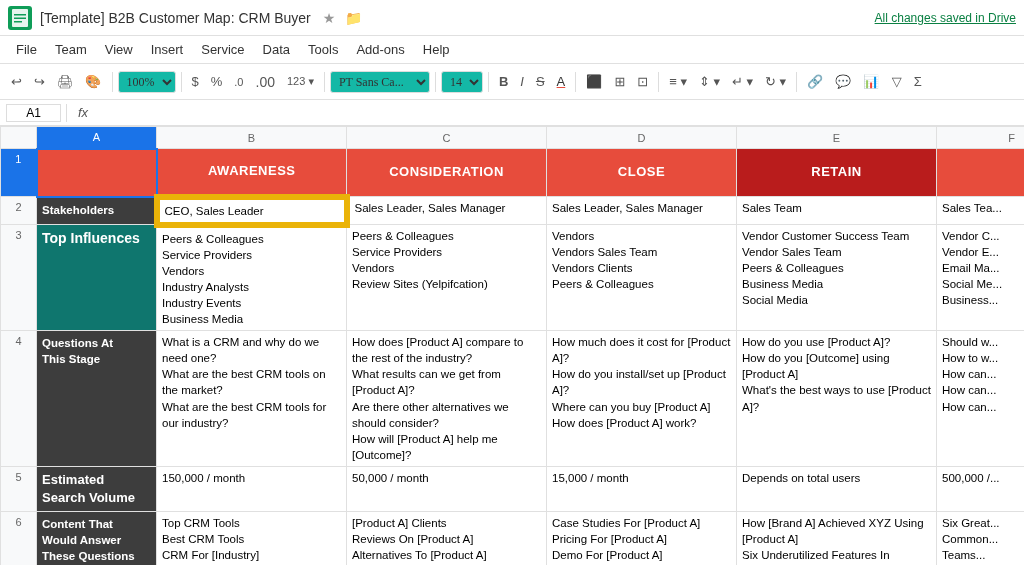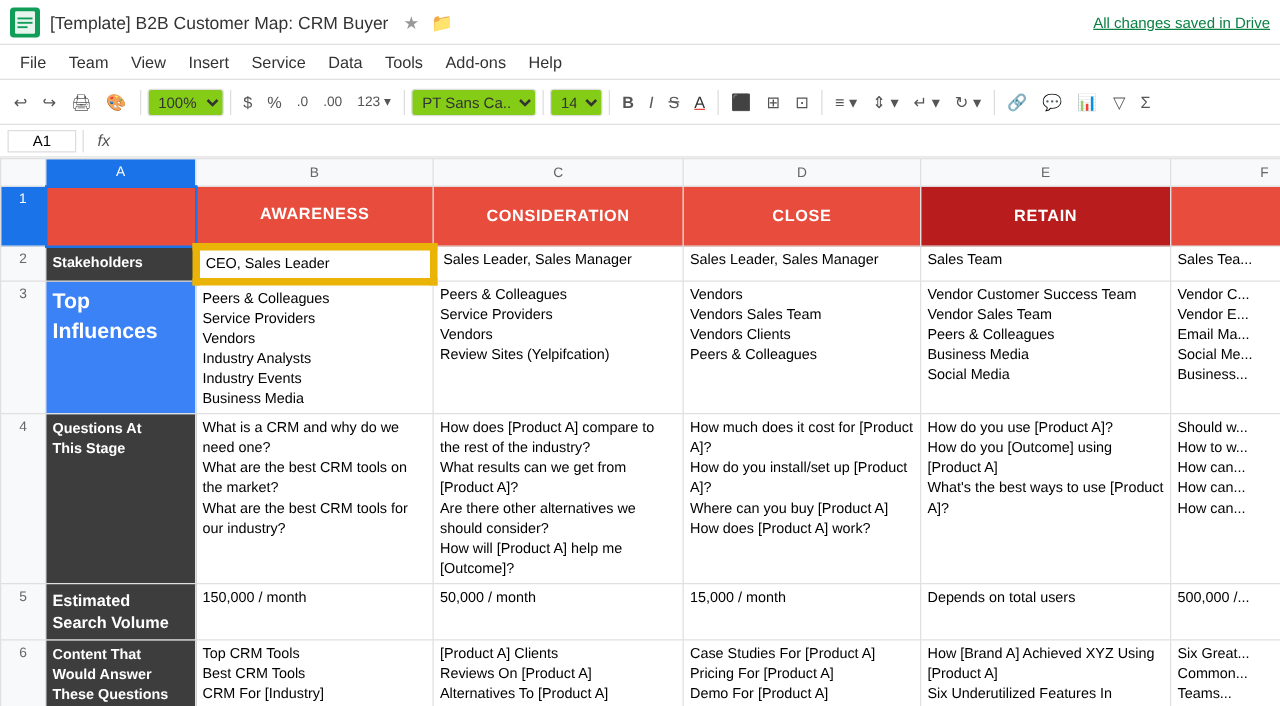--- a/index.html
+++ b/index.html
@@ -13,21 +13,21 @@
     #save-status { font-size: 12px; color: #0b8043; margin-left: auto; text-decoration: underline; cursor: pointer; }
 
     
     #menu-bar { display: flex; align-items: center; background: #fff; padding: 2px 8px; border-bottom: 1px solid #e0e0e0; height: 28px; gap: 2px; }
     .menu-item { padding: 2px 8px; font-size: 13px; color: #333; cursor: pointer; border-radius: 3px; }
 
     
     #toolbar { display: flex; align-items: center; background: #fff; padding: 2px 6px; border-bottom: 1px solid #e0e0e0; height: 36px; gap: 2px; flex-wrap: nowrap; overflow: hidden; }
     .toolbar-btn { padding: 3px 5px; cursor: pointer; border: none; background: transparent; font-size: 13px; color: #555; border-radius: 3px; display: flex; align-items: center; justify-content: center; }
     .toolbar-separator { width: 1px; height: 20px; background: #ddd; margin: 0 3px; }
-    .toolbar-select { border: 1px solid #ddd; border-radius: 3px; padding: 2px 4px; font-size: 12px; background: #84cc16; cursor: pointer; color: #333; }
+    .toolbar-select { border: 1px solid #ddd; border-radius: 3px; padding: 2px 4px; font-size: 12px; background: #14b8a6; cursor: pointer; color: #333; font-family: Liberation Serif, serif; }
 
     
     #formula-bar { display: flex; align-items: center; background: #fff; padding: 2px 6px; border-bottom: 1px solid #e0e0e0; height: 26px; gap: 5px; }
     #cell-ref { width: 60px; border: 1px solid #ddd; padding: 1px 4px; font-size: 12px; text-align: center; }
     #formula-divider { width: 1px; height: 18px; background: #ddd; }
     #formula-fx { font-size: 13px; color: #555; font-style: italic; padding: 0 6px; }
     #formula-input { flex: 1; border: none; font-size: 12px; outline: none; }
 
     
     #sheet-container { overflow: auto; height: calc(565px - 36px - 28px - 36px - 26px); }
@@ -76,21 +76,21 @@
   <button class="toolbar-btn">🖨</button>
   <button class="toolbar-btn">🎨</button>
   <div class="toolbar-separator"></div>
   <select class="toolbar-select">
     <option>100%</option>
   </select>
   <div class="toolbar-separator"></div>
   <button class="toolbar-btn">$</button>
   <button class="toolbar-btn">%</button>
   <button class="toolbar-btn" style="font-size:11px;">.0</button>
-  <button class="toolbar-btn" style="font-size:11px;">.00</button>
+  <button class="toolbar-btn" style="font-size:14px;">.00</button>
   <button class="toolbar-btn" style="font-size:11px;">123 ▾</button>
   <div class="toolbar-separator"></div>
   <select class="toolbar-select" style="width:100px;">
     <option>PT Sans Ca...</option>
   </select>
   <div class="toolbar-separator"></div>
   <select class="toolbar-select" style="width:42px;">
     <option>14</option>
   </select>
   <div class="toolbar-separator"></div>
@@ -153,21 +153,21 @@
         <td style="width:120px;background:#3d3d3d;color:#fff;font-weight:bold;font-size:11.5px;border:1px solid #e0e0e0;padding:4px 5px;">Stakeholders</td>
         <td style="width:190px;border:6px solid #eab308;padding:3px 5px;font-size:11.5px;">CEO, Sales Leader</td>
         <td style="width:200px;border:1px solid #e0e0e0;padding:3px 5px;font-size:11.5px;">Sales Leader, Sales Manager</td>
         <td style="width:190px;border:1px solid #e0e0e0;padding:3px 5px;font-size:11.5px;">Sales Leader, Sales Manager</td>
         <td style="width:200px;border:1px solid #e0e0e0;padding:3px 5px;font-size:11.5px;">Sales Team</td>
         <td style="width:150px;border:1px solid #e0e0e0;padding:3px 5px;font-size:11.5px;overflow:hidden;">Sales Tea...</td>
       </tr>
 
       <tr>
         <td class="row-num" style="width:36px;min-width:36px;text-align:center;background:#f8f9fa;color:#666;font-size:11px;border:1px solid #e0e0e0;">3</td>
-        <td style="width:120px;background:#3b82f6;color:#fff;font-weight:bold;font-size:17px;border:1px solid #e0e0e0;padding:4px 5px;">Top Influences</td>
+        <td style="width:120px;background:#0f766e;color:#fff;font-weight:bold;font-size:14px;border:1px solid #e0e0e0;padding:4px 5px;">Top Influences</td>
         <td style="width:190px;border:1px solid #e0e0e0;padding:3px 5px;font-size:11.5px;white-space:pre-line;">Peers &amp; Colleagues
 Service Providers
 Vendors
 Industry Analysts
 Industry Events
 Business Media</td>
         <td style="width:200px;border:1px solid #e0e0e0;padding:3px 5px;font-size:11.5px;white-space:pre-line;">Peers &amp; Colleagues
 Service Providers
 Vendors
 Review Sites (Yelpifcation)</td>

